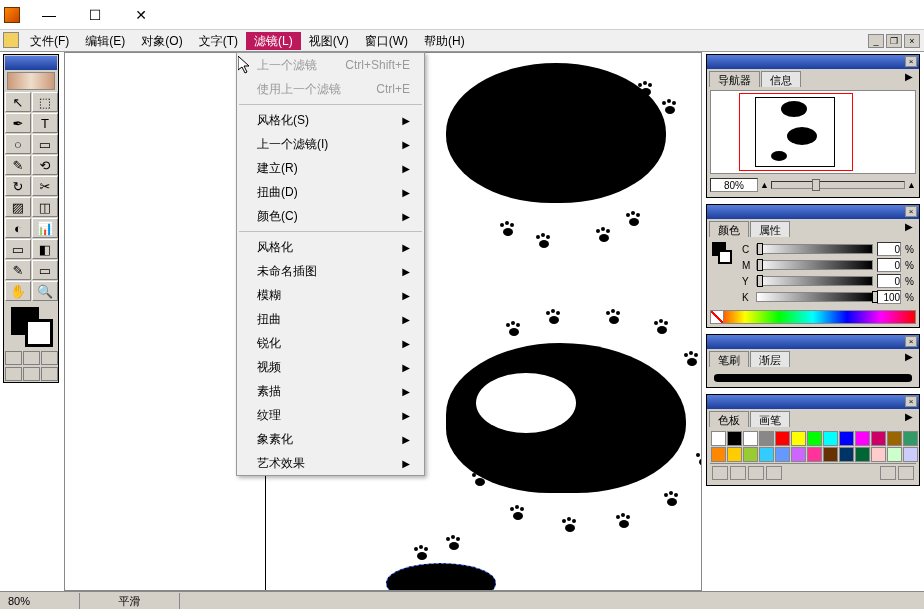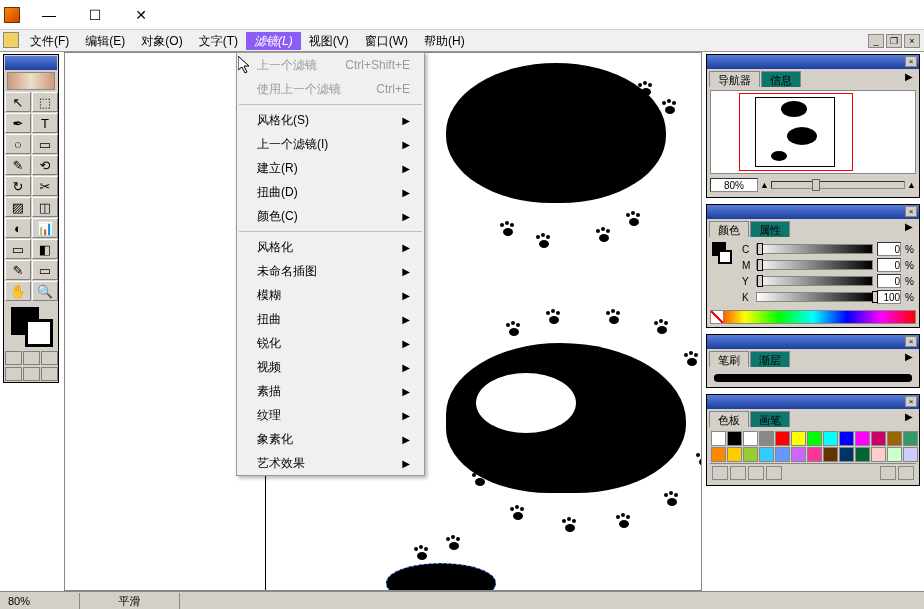--- a/index.html
+++ b/index.html
@@ -4,21 +4,21 @@
 <style>
 * { margin: 0; padding: 0; box-sizing: border-box; font-family: "Microsoft YaHei", "SimSun", sans-serif; font-size: 12px; user-select: none; }
 body { width: 924px; height: 609px; background: #fff; overflow: hidden; position: relative; }
 .titlebar { height: 30px; background: #fff; border-bottom: 1px solid #d0d0d0; display: flex; align-items: center; padding: 0 4px; }
 .titlebar .app-icon { width: 16px; height: 16px; margin-right: 6px; background: linear-gradient(135deg,#f80,#c40); border: 1px solid #630; }
 .titlebar .title { flex: 1; color: #000; }
 .titlebar .win-btn { width: 46px; height: 30px; display: flex; align-items: center; justify-content: center; font-size: 14px; }
 .menubar { height: 22px; background: #f0f0f0; border-bottom: 1px solid #999; display: flex; align-items: center; padding-left: 22px; position: relative; }
 .menubar .doc-icon { position: absolute; left: 3px; top: 2px; width: 16px; height: 16px; background: #f4d060; border: 1px solid #888; }
 .menubar .mi { padding: 2px 8px; height: 18px; line-height: 15px; }
-.menubar .mi.active { background: #8b5cf6; color: #fff; font-style: italic; }
+.menubar .mi.active { background: #be185d; color: #fff; }
 .menubar .mdi-btns { margin-left: auto; display: flex; gap: 2px; padding-right: 4px; }
 .menubar .mdi-btns span { width: 16px; height: 14px; border: 1px solid #888; background: #d4d0c8; font-size: 9px; text-align: center; line-height: 12px; }
 .workspace { position: absolute; left: 0; top: 52px; right: 0; bottom: 18px; background: #fff; }
 .toolbox { position: absolute; left: 3px; top: 2px; width: 56px; background: #d4d0c8; border: 1px solid #000; padding: 1px; }
 .toolbox .header { height: 14px; background: linear-gradient(#5a7edc,#1c3f9e); margin-bottom: 1px; }
 .toolbox .swatch-row { height: 20px; display: flex; align-items: center; justify-content: center; margin-bottom: 1px; }
 .toolbox .portrait { width: 48px; height: 18px; background: linear-gradient(90deg,#c97,#edc,#c97); border: 1px solid #888; }
 .toolbox .grid { display: grid; grid-template-columns: 26px 26px; gap: 1px; }
 .toolbox .tool { width: 26px; height: 20px; background: #d4d0c8; border: 1px solid #808080; border-top-color: #fff; border-left-color: #fff; display: flex; align-items: center; justify-content: center; font-size: 13px; }
 .toolbox .fillstroke { margin-top: 4px; height: 44px; position: relative; }
@@ -41,21 +41,21 @@
 .dropdown .item .shortcut { margin-left: auto; color: inherit; }
 .dropdown .item .arrow { margin-left: auto; font-size: 10px; }
 .dropdown .sep { height: 1px; background: #c0c0c0; margin: 3px 2px; }
 .cursor { position: absolute; left: 238px; top: 56px; z-index: 200; pointer-events: none; }
 .panels { position: absolute; right: 4px; top: 2px; width: 214px; }
 .panel { background: #d4d0c8; border: 1px solid #000; margin-bottom: 6px; }
 .panel .phead { height: 14px; background: linear-gradient(#5a7edc,#1c3f9e); position: relative; }
 .panel .phead .pclose { position: absolute; right: 2px; top: 1px; width: 12px; height: 11px; background: #d4d0c8; border: 1px solid #888; font-size: 8px; text-align: center; line-height: 9px; }
 .panel .tabs { display: flex; background: #d4d0c8; height: 18px; padding: 2px 2px 0; gap: 1px; }
 .panel .tab { padding: 1px 8px; background: #d4d0c8; border: 1px solid #888; border-bottom: none; font-size: 11px; }
-.panel .tab.inactive { background: #0f766e; }
+.panel .tab.inactive { background: #e5e5e5; }
 .panel .menu-arrow { margin-left: auto; width: 12px; font-size: 10px; }
 .panel .body { padding: 3px; background: #d4d0c8; }
 .nav-panel .preview { height: 84px; background: #fff; border: 1px solid #888; position: relative; margin-bottom: 2px; }
 .nav-panel .preview .box { position: absolute; left: 44px; top: 6px; width: 80px; height: 70px; border: 1px solid #000; }
 .nav-panel .preview .redbox { position: absolute; left: 28px; top: 2px; width: 114px; height: 78px; border: 1px solid #f00; }
 .nav-panel .preview .mini { position: absolute; background: #000; border-radius: 50%; }
 .nav-panel .zoombar { display: flex; align-items: center; gap: 2px; height: 18px; }
 .nav-panel .zoombar input { width: 48px; height: 14px; font-size: 10px; text-align: center; border: 1px inset #888; }
 .nav-panel .zoombar .slider { flex: 1; height: 8px; background: #d4d0c8; border: 1px inset #888; position: relative; }
 .nav-panel .zoombar .slider .thumb { position: absolute; left: 30%; top: -3px; width: 8px; height: 12px; background: #d4d0c8; border: 1px solid #666; }

